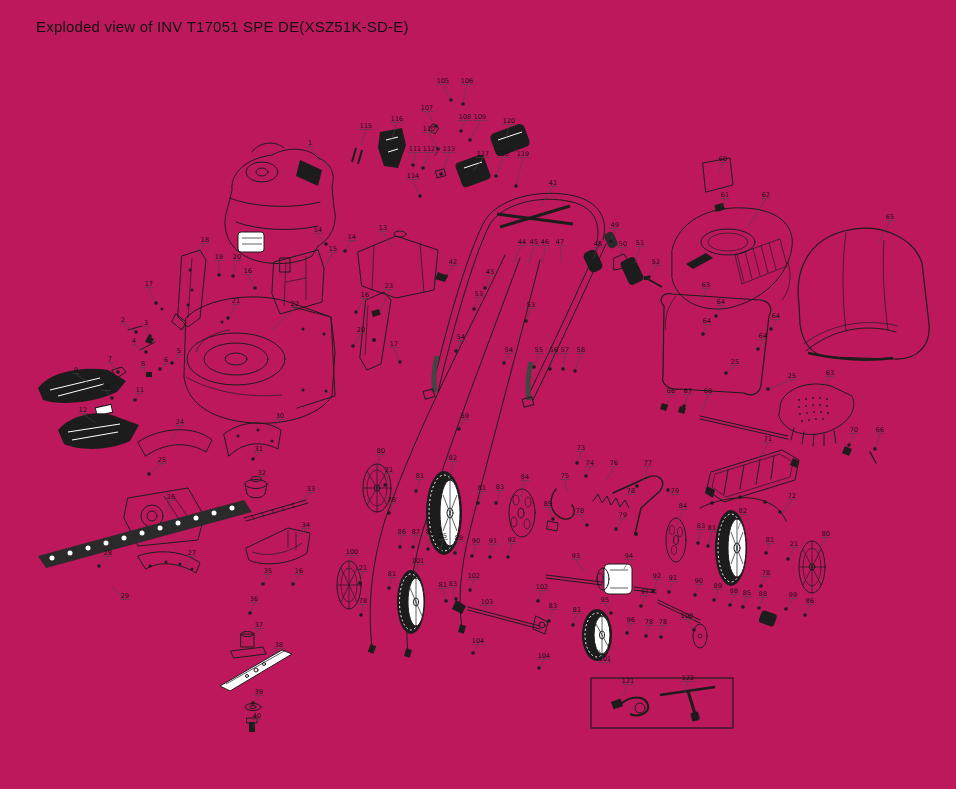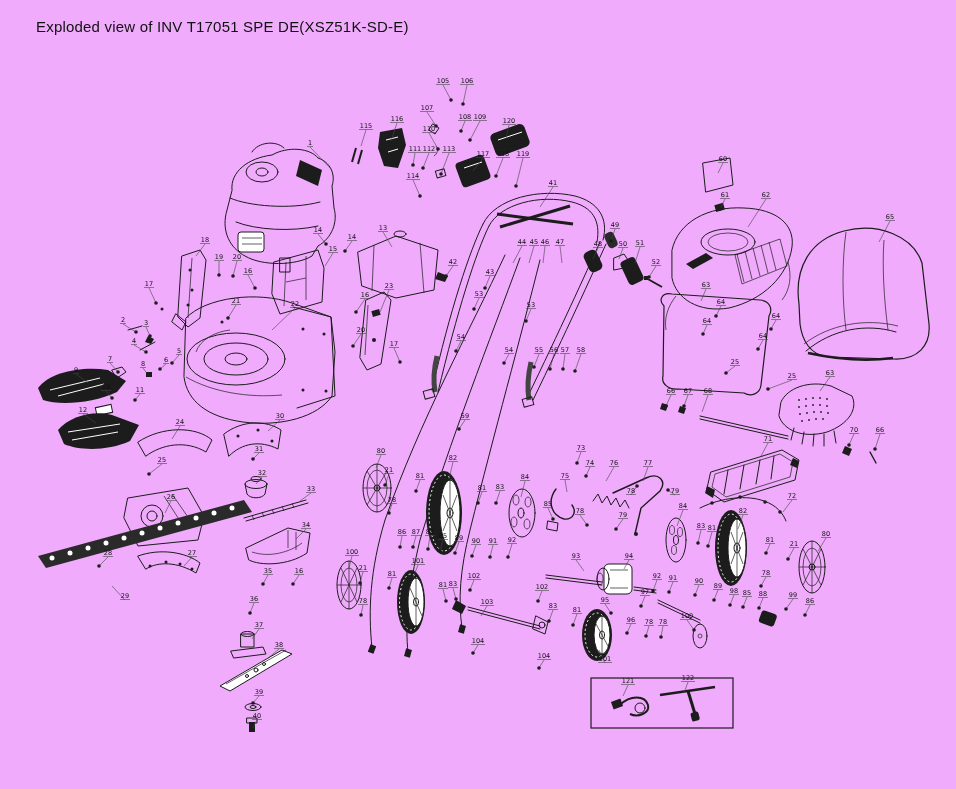--- a/index.html
+++ b/index.html
@@ -1,16 +1,16 @@
 <!DOCTYPE html>
 <html><head>
 <meta charset="utf-8">
 <style>
   html,body{margin:0;padding:0;background:#fff;}
-  .page{position:relative;width:956px;height:789px;background:#f0abfc;overflow:hidden;
+  .page{position:relative;width:956px;height:789px;background:#be185d;overflow:hidden;
         font-family:"Liberation Sans",sans-serif;}
   .title{position:absolute;left:36px;top:18px;font-size:15px;color:#111;letter-spacing:.2px;}
   svg{position:absolute;left:0;top:0;}
   .ln{fill:none;stroke:#1c1c1c;stroke-width:1;stroke-linejoin:round;stroke-linecap:round;}
   .ln7{fill:none;stroke:#1c1c1c;stroke-width:.7;}
   .ln14{fill:none;stroke:#1c1c1c;stroke-width:1.4;stroke-linecap:round;}
   .dk{fill:#1c1c1c;stroke:none;}
   .lt{fill:#fff;stroke:#1c1c1c;stroke-width:1;}
   .wh{stroke:#fff;stroke-width:1;fill:none;}
   .plabel{font-family:"DejaVu Sans",sans-serif;font-size:6.5px;fill:#111;text-anchor:middle;}

